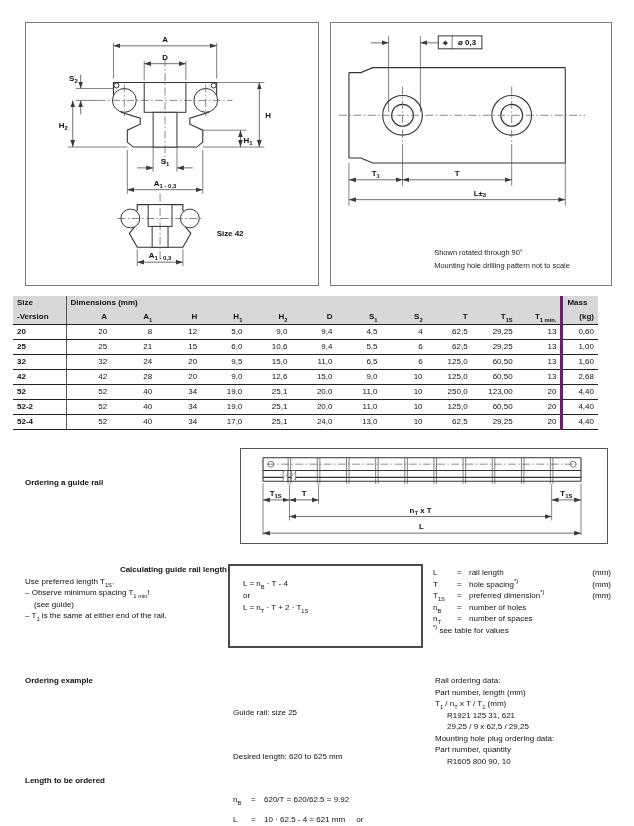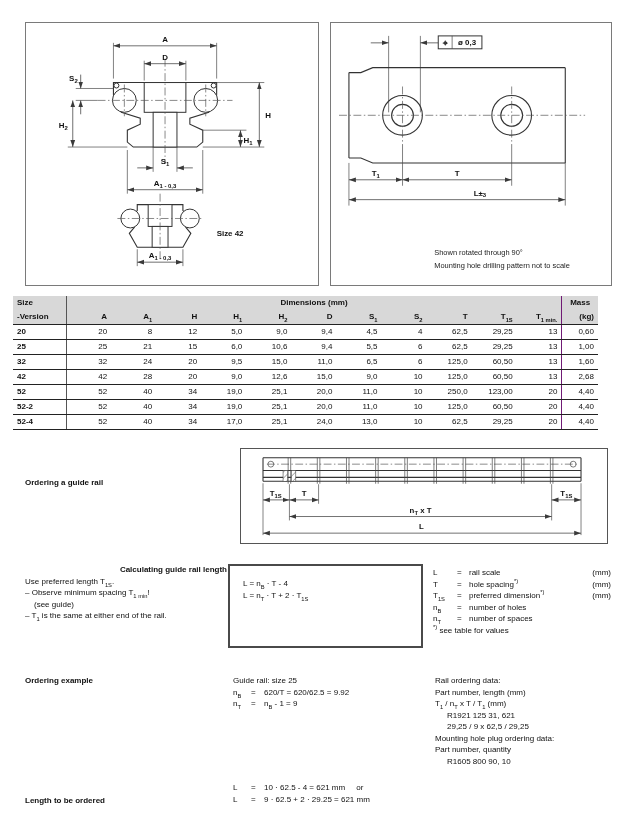--- a/index.html
+++ b/index.html
@@ -17,49 +17,49 @@
   .note{font-size:7.5px;fill:#222;}
   .dim{stroke:#4a4a4a;stroke-width:0.8;fill:none;}
   .ext{stroke:#4a4a4a;stroke-width:0.7;fill:none;}
   .out{stroke:#333;stroke-width:1.1;fill:none;}
   .thin{stroke:#444;stroke-width:0.7;fill:none;}
   .cl{stroke:#555;stroke-width:0.7;stroke-dasharray:8 2.5 1.5 2.5;fill:none;}
   .wh{fill:#fff;stroke:#333;stroke-width:1;}
   
   .dim-table{position:absolute;left:13px;top:296px;width:585px;border-collapse:collapse;table-layout:fixed;}
   .dim-table th,.dim-table td{font-size:8px;line-height:10px;padding:2px 4px;white-space:nowrap;}
-  .dim-table thead th{background:#d8d8d8;text-align:center;font-weight:bold;}
+  .dim-table thead th{background:#d8d8d8;text-align:left;font-weight:bold;}
   .dim-table thead tr:last-child th{border-bottom:1px solid #222;}
   .dim-table tbody tr td{border-bottom:1px solid #222;}
   .dim-table .num{text-align:right;}
   .dim-table thead th.num{text-align:right;}
   .dim-table .c1{text-align:left;font-weight:bold;}
   .vr{border-right:1px solid #555;}
-  .vl{border-left:1px solid #701a75;}
+  .vl{border-left:3px solid #701a75;}
   sub{font-size:0.72em;line-height:0;}
   sup{font-size:0.72em;line-height:0;}
   .sec-label{position:absolute;left:25px;font-weight:bold;font-size:8px;}
   
   .calc-left{position:absolute;left:25px;top:564px;width:202px;line-height:11.5px;}
   .calc-left .ttl{font-weight:bold;text-align:right;}
   .hang{padding-left:9px;text-indent:-9px;}
   .subind{padding-left:9px;}
   .fbox{position:absolute;left:228px;top:564px;width:178px;height:68px;border:2px solid #4a4a4a;
         padding:12px 0 0 13px;line-height:12px;background:#fff;}
   .legend{position:absolute;left:433px;top:567px;width:178px;line-height:11.6px;}
   .lgrow{display:flex;}
   .lsym{width:24px;}
   .leq{width:12px;}
   .ldesc{flex:1;}
   .lunit{width:26px;text-align:right;}
   .lfoot{margin-top:0;}
   
   .exmid{position:absolute;left:233px;top:675px;width:200px;line-height:11.5px;}
   .exright{position:absolute;left:435px;top:675px;width:180px;line-height:11.5px;}
-  .exln{display:flex;}
+  .exln{display:flex;margin-top:32px;}
   .esym{width:18px;}
   .eeq{width:13px;}
   .etxt{flex:1;}
   .ind1{padding-left:31px;}
   .ind2{padding-left:37px;}
   .bold{font-weight:normal;}
   .rind{padding-left:12px;}
   .lenlines{position:absolute;left:233px;top:782px;width:260px;line-height:12px;}
 </style>
 </head>
@@ -379,29 +379,30 @@
   <div class="calc-left">
     <div class="ttl">Calculating guide rail length</div>
     <div>Use preferred length T<sub>1S</sub>.</div>
     <div class="hang">– Observe minimum spacing T<sub>1 min</sub>!</div>
     <div class="subind">(see guide)</div>
     <div class="hang">– T<sub>1</sub> is the same at either end of the rail.</div>
   </div>
 
   <div class="fbox">
     <div>L = n<sub>B</sub> · T - 4</div>
+    <div>or</div>
     <div>L = n<sub>T</sub> · T + 2 · T<sub>1S</sub></div>
   </div>
 
   <div class="legend">
     <div>
         <div class="lgrow">
           <span class="lsym">L</span>
           <span class="leq">=</span>
-          <span class="ldesc">rail scale</span>
+          <span class="ldesc">rail length</span>
           <span class="lunit">(mm)</span>
         </div>
         <div class="lgrow">
           <span class="lsym">T</span>
           <span class="leq">=</span>
           <span class="ldesc">hole spacing<sup>*)</sup></span>
           <span class="lunit">(mm)</span>
         </div>
         <div class="lgrow">
           <span class="lsym">T<sub>1S</sub></span>
@@ -424,20 +425,23 @@
       </div>
     <div class="lfoot"><sup>*)</sup> see table for values</div>
   </div>
 
   <div class="sec-label" style="top:676px">Ordering example</div>
   <div class="exmid">
       <div class="exln">
         <span class="etxt">Guide rail: size 25</span>
       </div>
       <div class="exln">
+        <span class="etxt">Desired length: 620 to 625 mm</span>
+      </div>
+      <div class="exln">
         <span class="esym">n<sub>B</sub></span>
         <span class="eeq">=</span>
         <span class="etxt">620/T = 620/62.5 = 9.92</span>
       </div>
       <div class="exln">
         <span class="esym">n<sub>T</sub></span>
         <span class="eeq">=</span>
         <span class="etxt">n<sub>B</sub> - 1 = 9</span>
       </div>
     </div>
@@ -445,21 +449,21 @@
       <div class="rln">Rail ordering data:</div>
       <div class="rln">Part number, length (mm)</div>
       <div class="rln">T<sub>1</sub> / n<sub>T</sub> x T / T<sub>1</sub> (mm)</div>
       <div class="rln bold rind">R1921 125 31, 621</div>
       <div class="rln bold rind">29,25 / 9 x 62,5 / 29,25</div>
       <div class="rln">Mounting hole plug ordering data:</div>
       <div class="rln">Part number, quantity</div>
       <div class="rln bold rind">R1605 800 90, 10</div>
     </div>
 
-  <div class="sec-label" style="top:796px">Length to be ordered</div>
+  <div class="sec-label" style="top:776px">Length to be ordered</div>
   <div class="lenlines">
       <div class="exln">
         <span class="esym">L</span>
         <span class="eeq">=</span>
         <span class="etxt">10 · 62.5 - 4 = 621 mm&nbsp;&nbsp;&nbsp;&nbsp;&nbsp;or</span>
       </div>
       <div class="exln">
         <span class="esym">L</span>
         <span class="eeq">=</span>
         <span class="etxt">9 · 62.5 + 2 · 29.25 = 621 mm</span>

